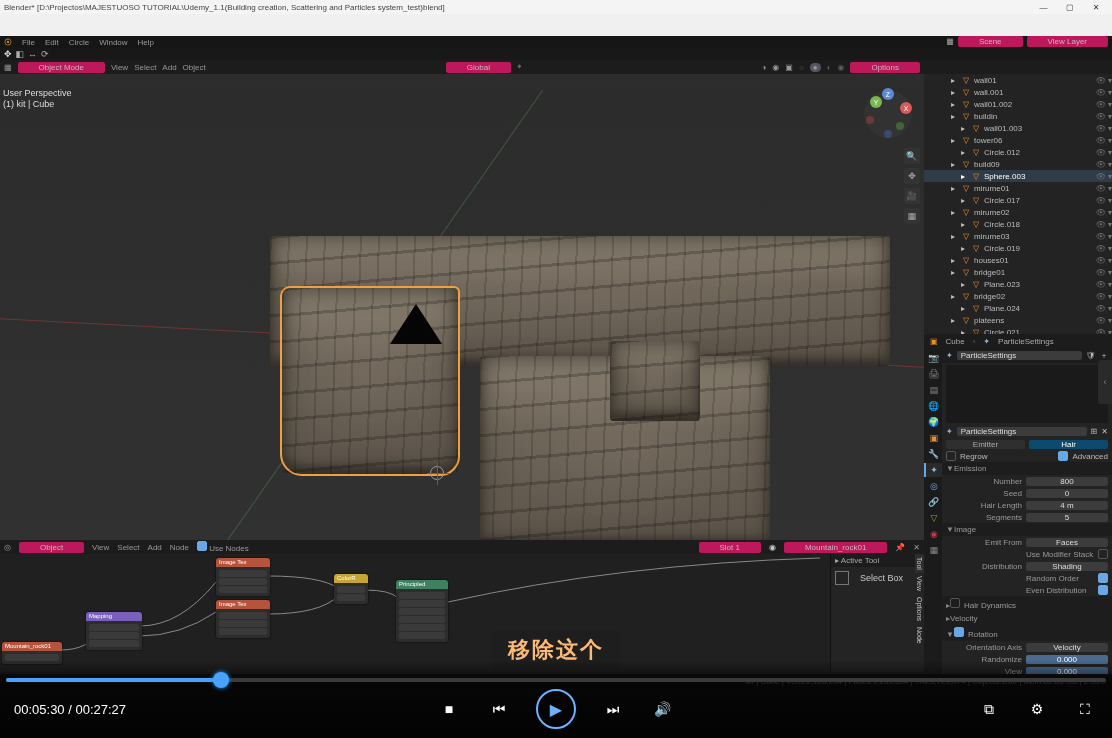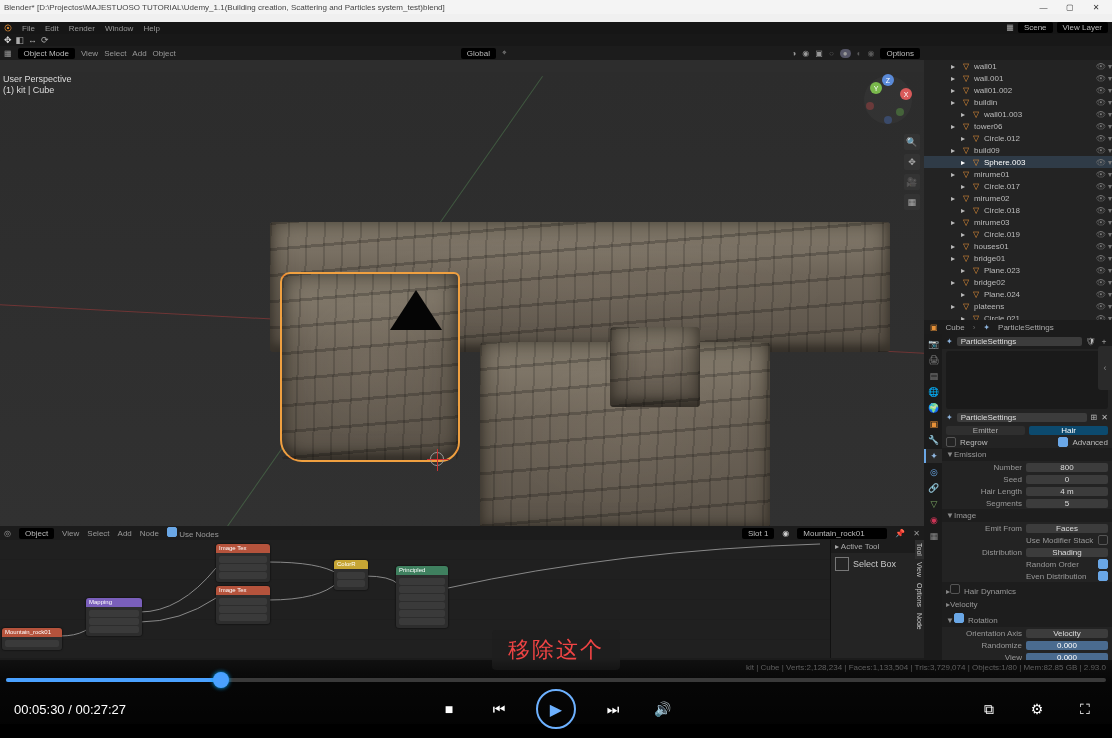--- a/index.html
+++ b/index.html
@@ -15,34 +15,34 @@
     --green:#7aa662;
     --yellow:#c6a534;
     --purple:#8a5fbb;
     --play:#6db1ff;
     --timeline:#4aa1ff;
   }
   *{box-sizing:border-box;font-family:"Segoe UI",Arial,sans-serif;}
   html,body{margin:0;padding:0;width:1112px;height:738px;background:var(--bg);color:var(--txt);font-size:9px;overflow:hidden;}
   
   
-  #topchrome{height:22px;background:#f0f0f0;}
+  #topchrome{height:36px;background:#f0f0f0;}
   #titlebar{height:14px;background:#f4f4f4;color:#444;font-size:8px;padding:1px 4px;display:flex;justify-content:space-between;align-items:center}
   #winbtns span{display:inline-block;width:24px;text-align:center;color:#333}
   
   
   #app{position:relative;height:702px;width:1112px;background:#111;}
   
   
   #menubar{height:12px;display:flex;align-items:center;background:#161616;padding:0 4px;gap:10px;color:#999;font-size:8px}
   #workspaces{height:12px;display:flex;align-items:center;background:#161616;padding:0 4px;gap:2px;color:#888;font-size:8px}
   #workspaces span{padding:0 6px}
   #workspaces .active{background:#2a2a2a;color:#eee}
   #scene-row{position:absolute;right:4px;top:0;display:flex;gap:4px;align-items:center;font-size:8px;color:#aaa}
-  .hdr-field{background:#000000;border-radius:2px;padding:1px 6px;color:#bbb}
+  .hdr-field{background:#be185d;border-radius:2px;padding:1px 21px;color:#bbb}
   
   
   #workspace{position:relative;height:628px;width:1112px}
   #viewport{position:absolute;left:0;top:0;width:924px;height:480px;background:#2d2d2d;overflow:hidden}
   #vp-hdr{height:14px;background:#1c1c1c;display:flex;align-items:center;gap:6px;padding:0 4px;font-size:8px;color:#999}
   #vp-corner{position:absolute;left:3px;top:28px;color:#ddd;font-size:9px;line-height:11px}
   #vp-orient{position:absolute;right:10px;top:28px;width:52px;height:52px}
   #vp-sidetools{position:absolute;right:4px;top:88px;display:flex;flex-direction:column;gap:4px}
   #vp-sidetools span{width:16px;height:16px;background:#333;border-radius:2px;display:flex;align-items:center;justify-content:center;color:#aaa;font-size:9px}
   
@@ -102,21 +102,21 @@
   .segbtn.on{background:#0c4a6e;color:#fff}
   .chk{width:10px;height:10px;border:1px solid #555;border-radius:2px;display:inline-block}
   .chk.on{background:#6aa7e6;border-color:#6aa7e6}
   .tri{color:#888;width:8px}
   #right-handle{position:absolute;right:0;top:300px;width:14px;height:44px;background:#2a2a2a;border-radius:3px 0 0 3px;display:flex;align-items:center;justify-content:center;color:#888}
   
   
   #status{position:absolute;left:0;bottom:0;width:1112px;height:14px;background:#101010;color:#777;font-size:8px;display:flex;align-items:center;justify-content:flex-end;gap:8px;padding:0 6px}
   
   
-  #subtitle{position:absolute;left:50%;bottom:68px;transform:translateX(-50%);background:rgba(30,30,30,.88);color:#ef4444;font-size:22px;font-weight:400;padding:5px 16px;border-radius:4px;letter-spacing:2px}
+  #subtitle{position:absolute;left:50%;bottom:68px;transform:translateX(-50%);background:rgba(30,30,30,.88);color:#fdba74;font-size:22px;font-weight:700;padding:5px 16px;border-radius:4px;letter-spacing:2px}
   
   
   #player{position:absolute;left:0;bottom:0;width:1112px;height:78px;background:linear-gradient(rgba(0,0,0,0),rgba(0,0,0,.65) 30%,rgba(0,0,0,.85));}
   #timeline{position:relative;height:4px;margin:18px 6px 0;background:#3a3a3a;border-radius:2px}
   #tl-played{position:absolute;left:0;top:0;height:4px;background:var(--timeline);border-radius:2px}
   #tl-thumb{position:absolute;top:-6px;width:16px;height:16px;border-radius:50%;background:var(--timeline);transform:translateX(-50%);box-shadow:0 0 4px #0af}
   #controls{display:flex;align-items:center;height:54px;padding:0 14px;gap:16px;color:#eee;font-size:12px}
   .pbtn{width:26px;height:26px;display:flex;align-items:center;justify-content:center;color:#fff;font-size:14px}
   #play{width:40px;height:40px;border:2px solid var(--play);border-radius:50%;color:var(--play);font-size:16px}
   #centerctrls{display:flex;align-items:center;gap:24px;position:absolute;left:50%;transform:translateX(-50%)}
@@ -135,21 +135,21 @@
       <span>✕</span>
     </span>
   </div>
 </div>
 
 <div id="app">
   <div id="menubar">
     <span style="color:#e69138">⦿</span>
     <span>File</span>
     <span>Edit</span>
-    <span>Render</span>
+    <span>Circle</span>
     <span>Window</span>
     <span>Help</span>
     <span style="flex:0 0 10px"></span>
     <span id="scene-row">
       <span style="color:#aaa">▦</span>
       <span class="hdr-field">Scene</span>
       <span class="hdr-field">View Layer</span>
     </span>
   </div>
 
@@ -289,21 +289,21 @@
               <div class="nrow"></div>
               <div class="nrow"></div>
               <div class="nrow"></div>
               <div class="nrow"></div>
               <div class="nrow"></div>
             </div>
           </div>
 
         <div style="position:absolute;right:0;top:0;width:94px;height:100%;background:#242424;border-left:1px solid #111">
           <div style="background:#1c1c1c;padding:2px 4px;font-size:8px;color:#aaa">▸ <span>Active Tool</span></div>
-          <div style="padding:4px;display:flex;align-items:center;gap:4px">
+          <div style="padding:4px;display:flex;align-items:center;gap:11px">
             <span style="width:14px;height:14px;border:1px solid #777;display:inline-block"></span>
             <span>Select Box</span>
           </div>
           <div style="position:absolute;right:0;top:0;display:flex;flex-direction:column">
             <span style="writing-mode:vertical-rl;font-size:7px;padding:3px 1px;background:#2d2d2d">Tool</span>
             <span style="writing-mode:vertical-rl;font-size:7px;padding:3px 1px">View</span>
             <span style="writing-mode:vertical-rl;font-size:7px;padding:3px 1px">Options</span>
             <span style="writing-mode:vertical-rl;font-size:7px;padding:3px 1px">Node</span>
           </div>
         </div>

